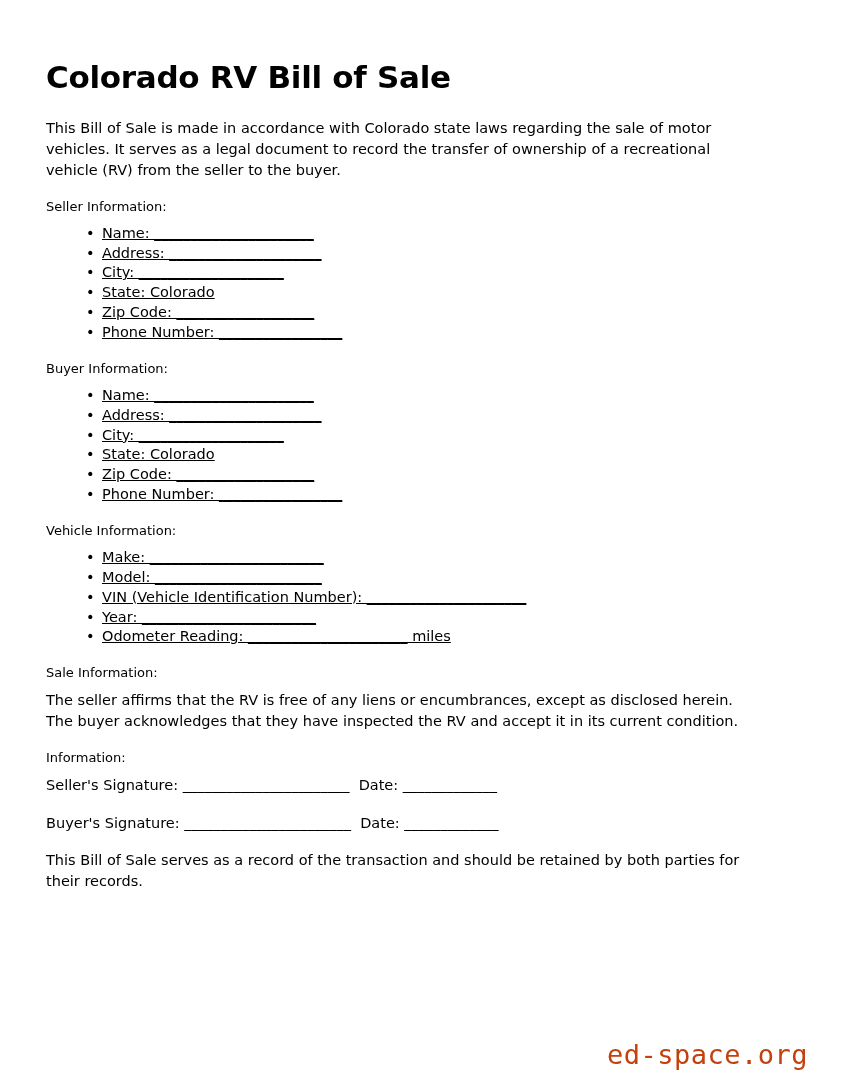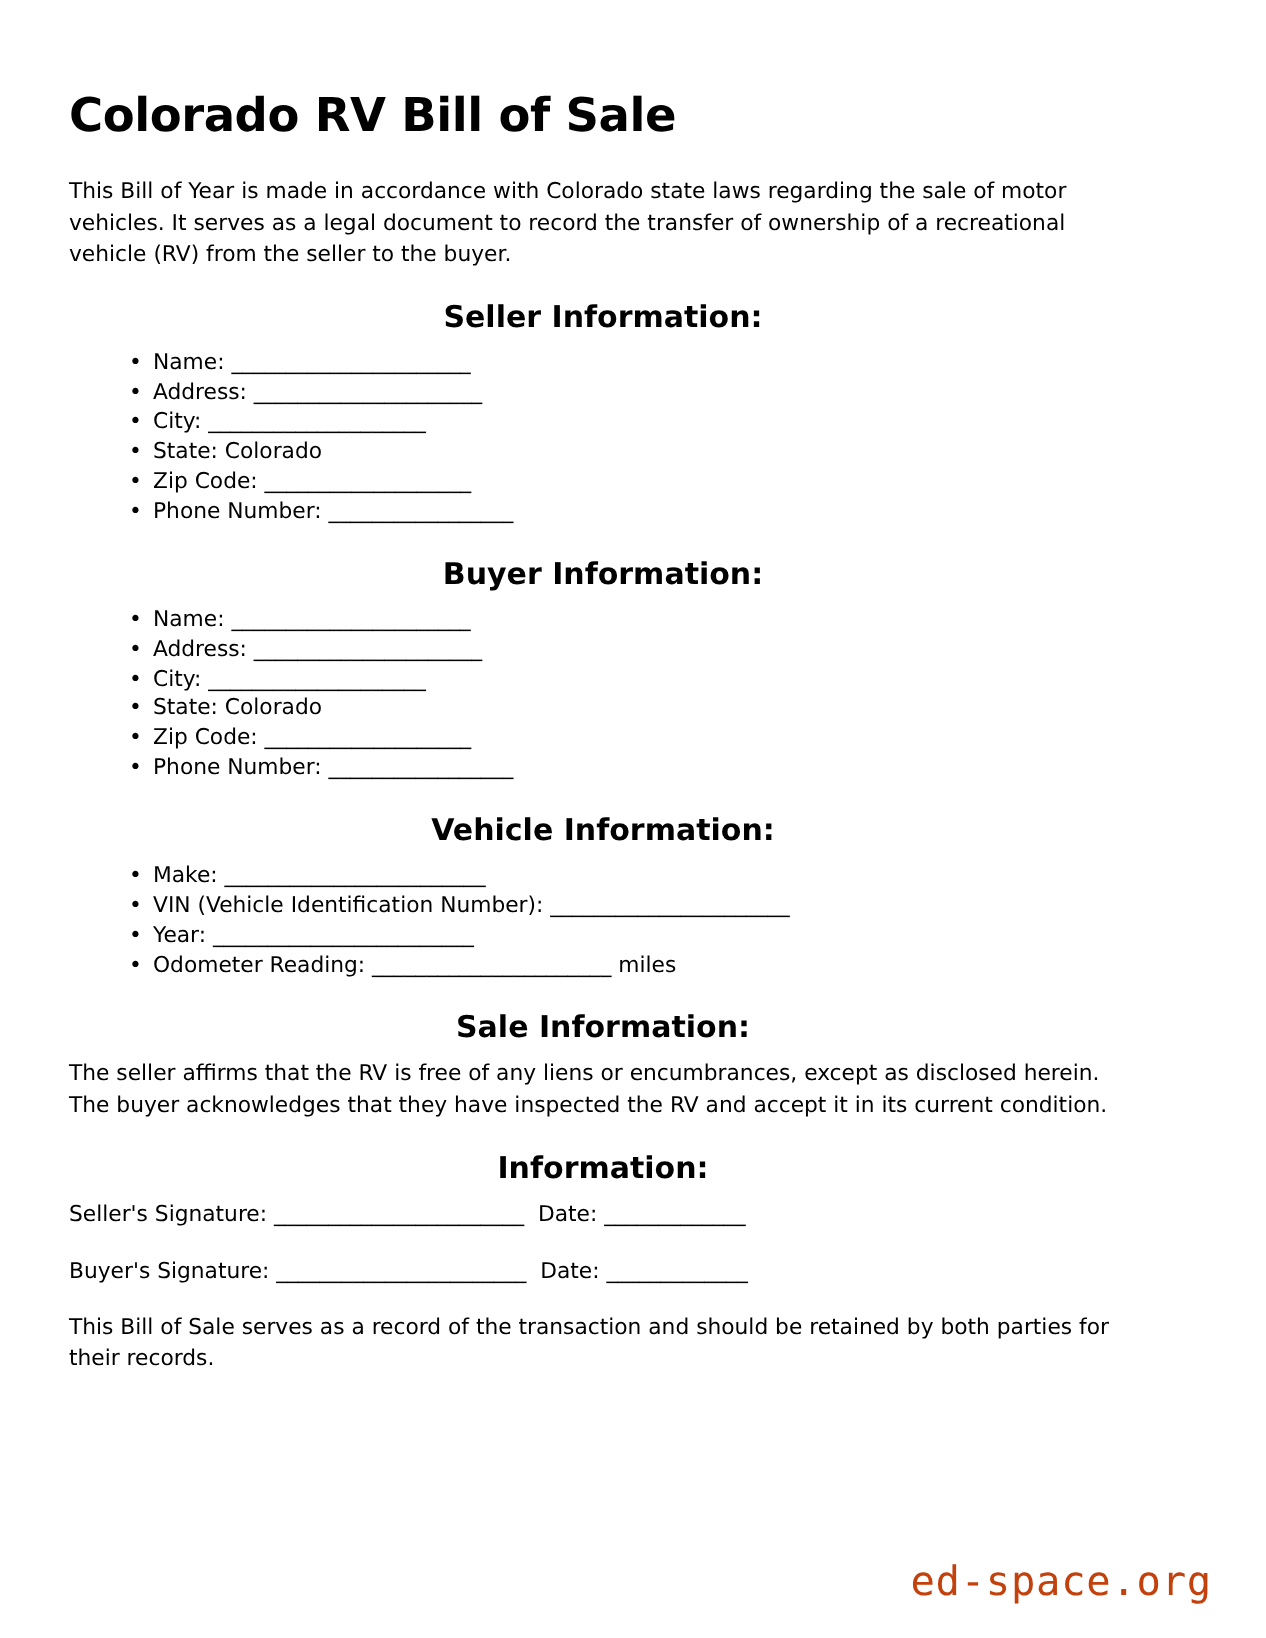--- a/index.html
+++ b/index.html
@@ -27,29 +27,29 @@
     letter-spacing: -0.3px;
     line-height: 1.15;
   }
   p.para {
     font-size: 14.5px;
     line-height: 1.45;
     margin: 0 0 18px 0;
     max-width: 730px;
   }
   h2.section {
-    font-size: 20px;
-    font-weight: bold;
+    font-size: 13px;
+    font-weight: normal;
     margin: 0 0 10px 0;
-    text-align: center;
   }
   ul.fields {
     list-style: none;
     margin: 0 0 18px 0;
     padding: 0 0 0 40px;
+    text-decoration: underline;
   }
   ul.fields li {
     font-size: 14.5px;
     line-height: 1.37;
     position: relative;
     padding-left: 16px;
     white-space: pre;
   }
   ul.fields li::before {
     content: "\2022";
@@ -80,21 +80,21 @@
     letter-spacing: 0.5px;
   }
 </style>
 </head>
 <body>
 
 <div class="page">
 
   <h1 class="doc-title">Colorado RV Bill of Sale</h1>
 
-  <p class="para">This Bill of Year is made in accordance with Colorado state laws regarding the sale of motor vehicles. It serves as a legal document to record the transfer of ownership of a recreational vehicle (RV) from the seller to the buyer.</p>
+  <p class="para">This Bill of Sale is made in accordance with Colorado state laws regarding the sale of motor vehicles. It serves as a legal document to record the transfer of ownership of a recreational vehicle (RV) from the seller to the buyer.</p>
 
   <h2 class="section">Seller Information:</h2>
   <ul class="fields">
     <li>Name: ______________________</li>
     <li>Address: _____________________</li>
     <li>City: ____________________</li>
     <li>State: Colorado</li>
     <li>Zip Code: ___________________</li>
     <li>Phone Number: _________________</li>
   </ul>
@@ -105,20 +105,21 @@
     <li>Address: _____________________</li>
     <li>City: ____________________</li>
     <li>State: Colorado</li>
     <li>Zip Code: ___________________</li>
     <li>Phone Number: _________________</li>
   </ul>
 
   <h2 class="section">Vehicle Information:</h2>
   <ul class="fields">
     <li>Make: ________________________</li>
+    <li>Model: _______________________</li>
     <li>VIN (Vehicle Identification Number): ______________________</li>
     <li>Year: ________________________</li>
     <li>Odometer Reading: ______________________ miles</li>
   </ul>
 
   <h2 class="section">Sale Information:</h2>
 
   <p class="para">The seller affirms that the RV is free of any liens or encumbrances, except as disclosed herein. The buyer acknowledges that they have inspected the RV and accept it in its current condition.</p>
 
   <h2 class="section">Information:</h2>

